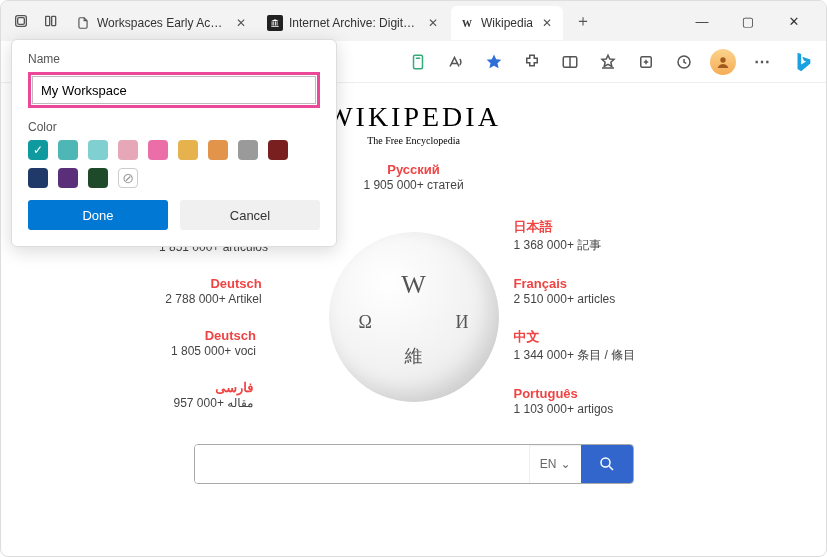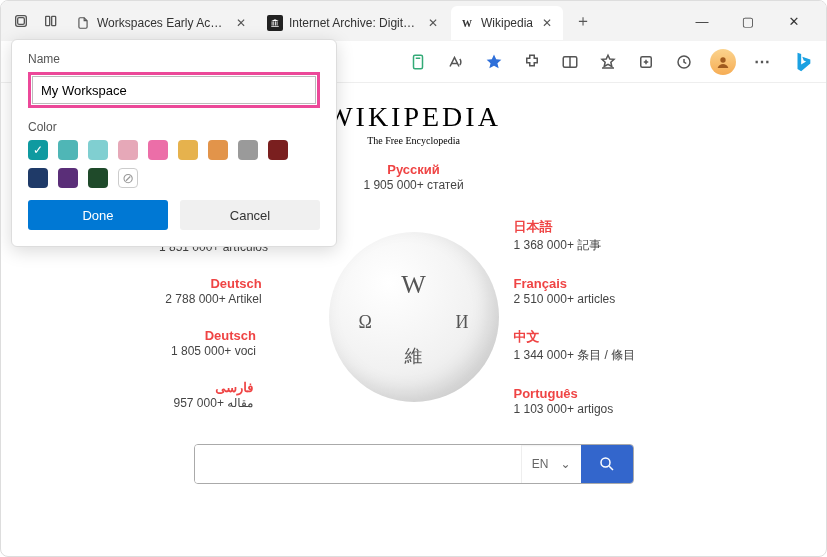--- a/index.html
+++ b/index.html
@@ -45,21 +45,21 @@
 .lang .lname { color: #ef4444; font-weight: 600; }
 .lang .lcount { color: #444; font-size: 12px; margin-top: 1px; }
 .globe { width: 170px; height: 170px; margin: 0 15px; border-radius: 50%; background: radial-gradient(circle at 35% 30%, #fff, #f1f1f1 55%, #d9d9d9); position: relative; box-shadow: inset -8px -8px 20px rgba(0,0,0,.1); display:flex; align-items:center; justify-content:center; }
 .globe span { position: absolute; font-family: serif; color: #555; font-size: 18px; }
 .globe .g1 { top: 38px; left: 50%; transform: translateX(-50%); font-size: 26px; }
 .globe .g2 { top: 80px; left: 30px; }
 .globe .g3 { top: 80px; right: 30px; }
 .globe .g4 { bottom: 34px; left: 50%; transform: translateX(-50%); }
 .searchbar { margin-top: 28px; display: flex; border: 1px solid #aaa; border-radius: 4px; overflow: hidden; height: 40px; width: 440px; box-shadow: inset 0 1px 2px rgba(0,0,0,.06); }
 .searchbar input { flex: 1; border: none; padding: 0 12px; font-size: 14px; outline: none; }
-.lang-sel { display: flex; align-items: center; padding: 0 10px; font-size: 12px; color: #666; gap: 12px; border-left: 1px solid #eee; }
+.lang-sel { display: flex; align-items: center; padding: 0 10px; font-size: 12px; color: #666; gap: 4px; border-left: 1px solid #eee; }
 .sbtn { width: 52px; background: #3366cc; display: flex; align-items: center; justify-content: center; }
 .sbtn svg { fill: #fff; width: 18px; height: 18px; }
 .top-lang { text-align: center; margin-bottom: 6px; }
 </style>
 </head>
 <body>
 
 <div class="tabstrip">
   <div class="ws-icon">
     <svg viewBox="0 0 24 24" width="16" height="16" fill="none" stroke="#555" stroke-width="2">

